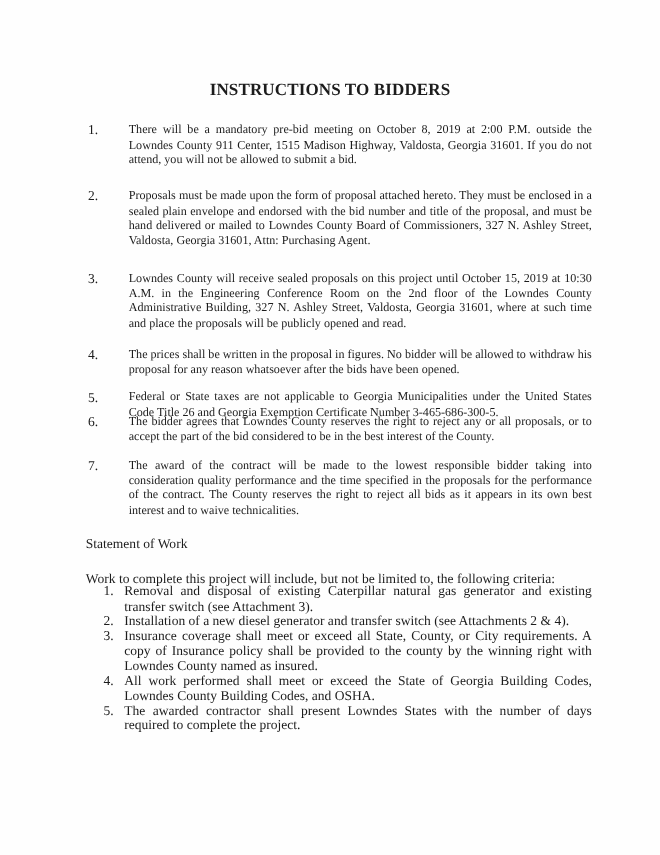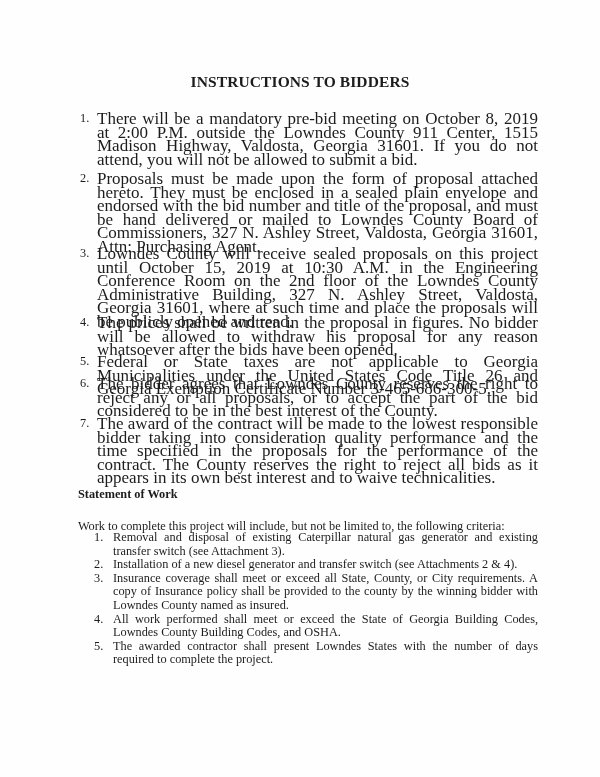--- a/index.html
+++ b/index.html
@@ -3,22 +3,22 @@
 <meta charset="utf-8">
 <style>
   html, body { margin:0; padding:0; background:#ffffff; }
   body { width:600px; height:777px; position:relative; overflow:hidden;
          font-family:"Liberation Serif", serif; color:#1c1c1c; }
   .page { position:absolute; left:0; top:0; width:600px; height:777px; background:#fefefe; }
   .title { position:absolute; left:0; width:600px; top:73px; text-align:center;
            font-weight:bold; font-size:15.5px; letter-spacing:0.1px; }
   .item { position:absolute; left:78px; width:460px; }
   .item .num { position:absolute; left:2px; top:0; font-size:12.3px; line-height:13.6px; }
-  .item .txt { margin-left:19px; font-size:17px; line-height:13.6px; text-align:justify; }
-  .sow-head { position:absolute; left:78px; top:487px; font-weight:bold; font-size:12.3px; }
+  .item .txt { margin-left:39px; font-size:11px; line-height:13.6px; text-align:justify; }
+  .sow-head { position:absolute; left:78px; top:487px; font-weight:normal; font-size:12.3px; }
   .sow-intro { position:absolute; left:78px; top:519px; font-size:12.3px; }
   .sow-list { position:absolute; left:94px; top:531px; width:444px; }
   .sow-item { position:relative; }
   .sow-item .num { position:absolute; left:0; top:0; font-size:12.3px; line-height:13.6px; }
   .sow-item .txt { margin-left:19px; font-size:12.3px; line-height:13.6px; text-align:justify; }
 </style>
 </head>
 <body>
 
 <div class="page">
@@ -60,21 +60,21 @@
     <div class="sow-item">
       <span class="num">1.</span>
       <div class="txt">Removal and disposal of existing Caterpillar natural gas generator and existing transfer switch (see Attachment 3).</div>
     </div>
     <div class="sow-item">
       <span class="num">2.</span>
       <div class="txt">Installation of a new diesel generator and transfer switch (see Attachments 2 &amp; 4).</div>
     </div>
     <div class="sow-item">
       <span class="num">3.</span>
-      <div class="txt">Insurance coverage shall meet or exceed all State, County, or City requirements. A copy of Insurance policy shall be provided to the county by the winning bidder with Lowndes County named as insured.</div>
+      <div class="txt">Insurance coverage shall meet or exceed all State, County, or City requirements. A copy of Insurance policy shall be provided to the county by the winning right with Lowndes County named as insured.</div>
     </div>
     <div class="sow-item">
       <span class="num">4.</span>
       <div class="txt">All work performed shall meet or exceed the State of Georgia Building Codes, Lowndes County Building Codes, and OSHA.</div>
     </div>
     <div class="sow-item">
       <span class="num">5.</span>
       <div class="txt">The awarded contractor shall present Lowndes States with the number of days required to complete the project.</div>
     </div>
   </div>

